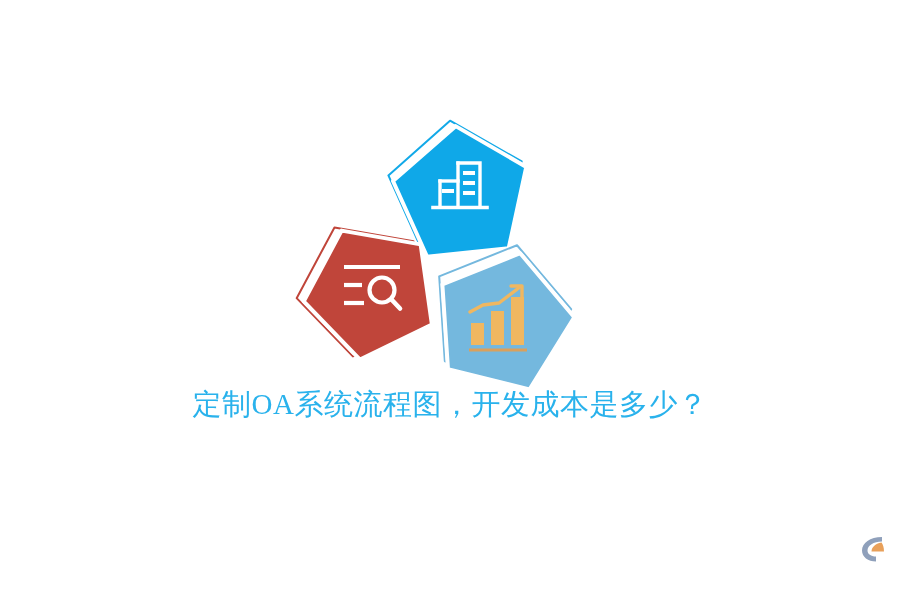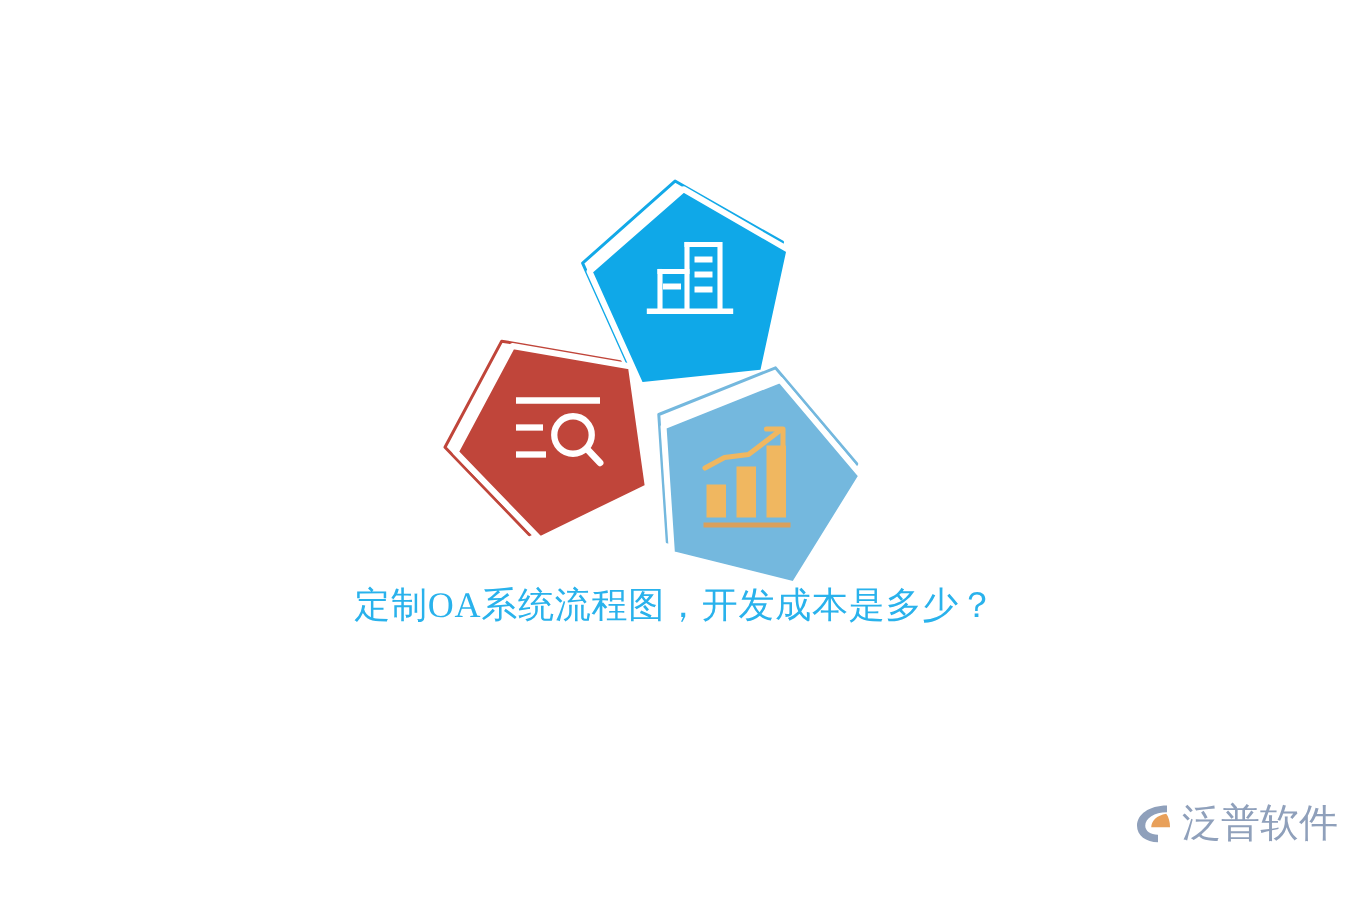--- a/index.html
+++ b/index.html
@@ -41,21 +41,21 @@
     overflow: visible;
   }
 
   
   .caption {
     position: absolute;
     left: 0;
     top: 383px;
     width: 900px;
     text-align: center;
-    font-size: 24px;
+    font-size: 29px;
     line-height: 42px;
     letter-spacing: 0.5px;
     color: #29b2ec;
     font-family: "Liberation Serif", "DejaVu Serif", serif;
     white-space: nowrap;
   }
 
   
   .watermark {
     position: absolute;
@@ -179,17 +179,16 @@
   <div class="watermark">
     <div class="wm-row">
       <span class="wm-mark">
         <svg width="30" height="30" viewBox="0 0 30 30" aria-hidden="true">
           <path d="M22,3 C10,3 2,9 2,16.5 C2,23 8,27.5 16,27.5 L16,22.5
                    C11,22.5 7.5,20 7.5,16.5 C7.5,11.5 13.5,7.5 22,7.5 Z" fill="#8fa0bb"></path>
           <path d="M21.5,8.5 C15,9.5 11.5,13.5 11.5,17.5 L24,17.5
                    C24,13.5 23,10.5 21.5,8.5 Z" fill="#e8a05a"></path>
         </svg>
       </span>
-      <span class="wm-name">泛普软件</span>
     </div>
   </div>
 
 </div>
 
 </body></html>

